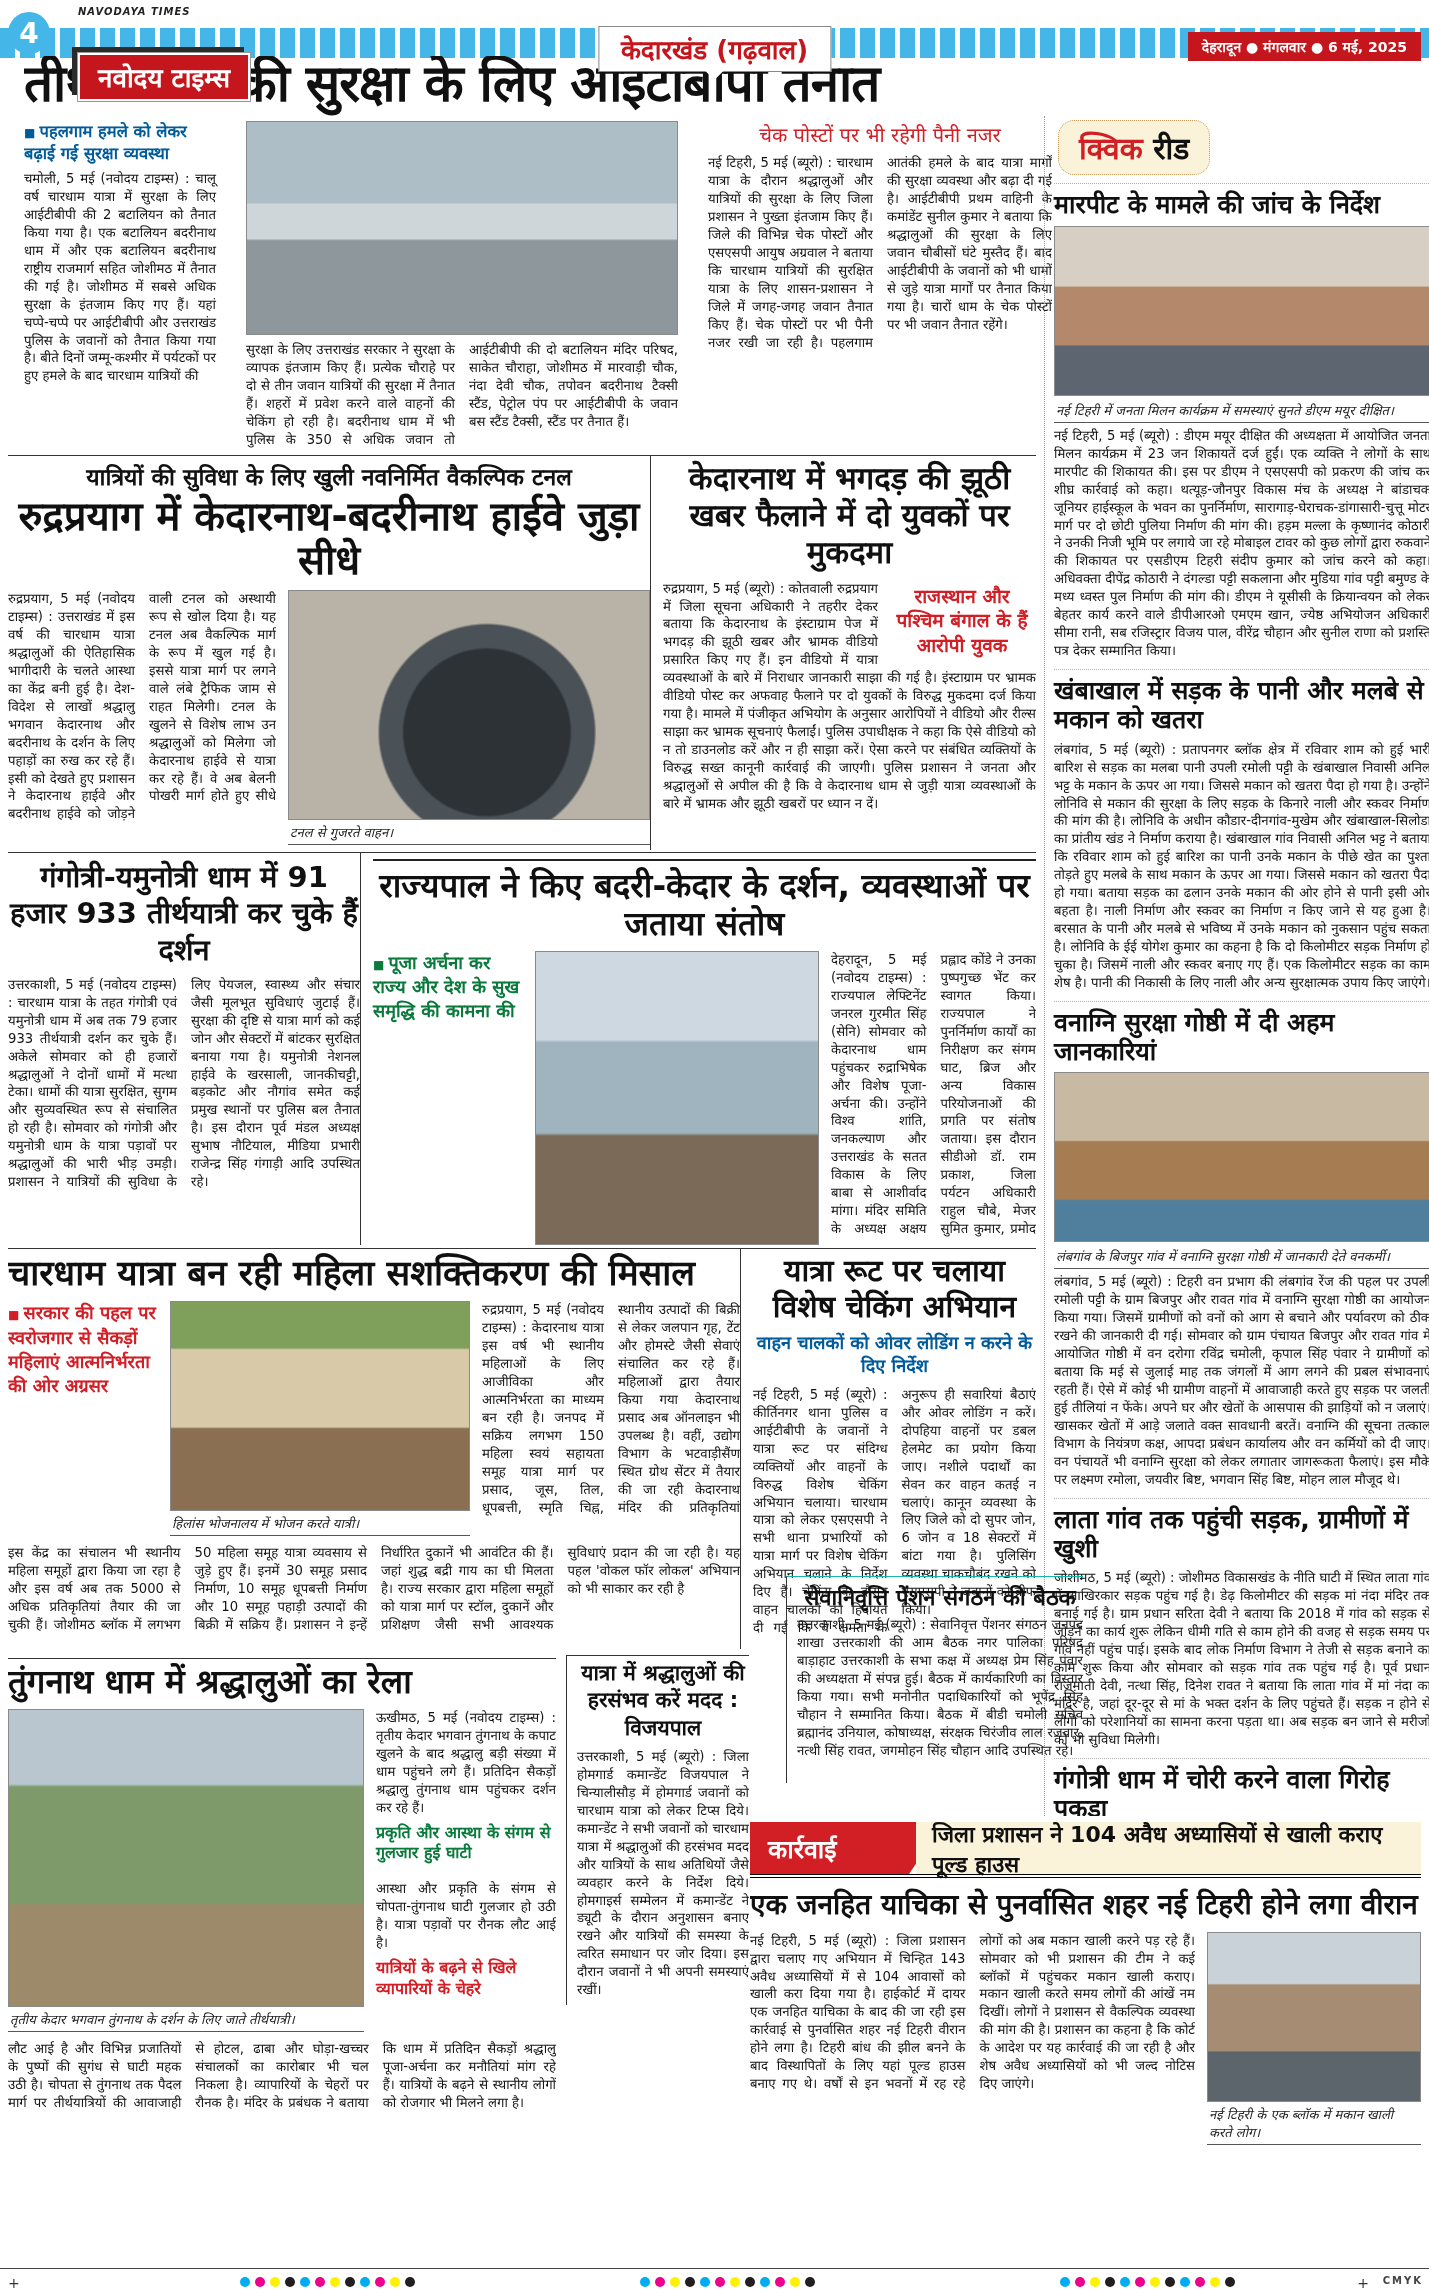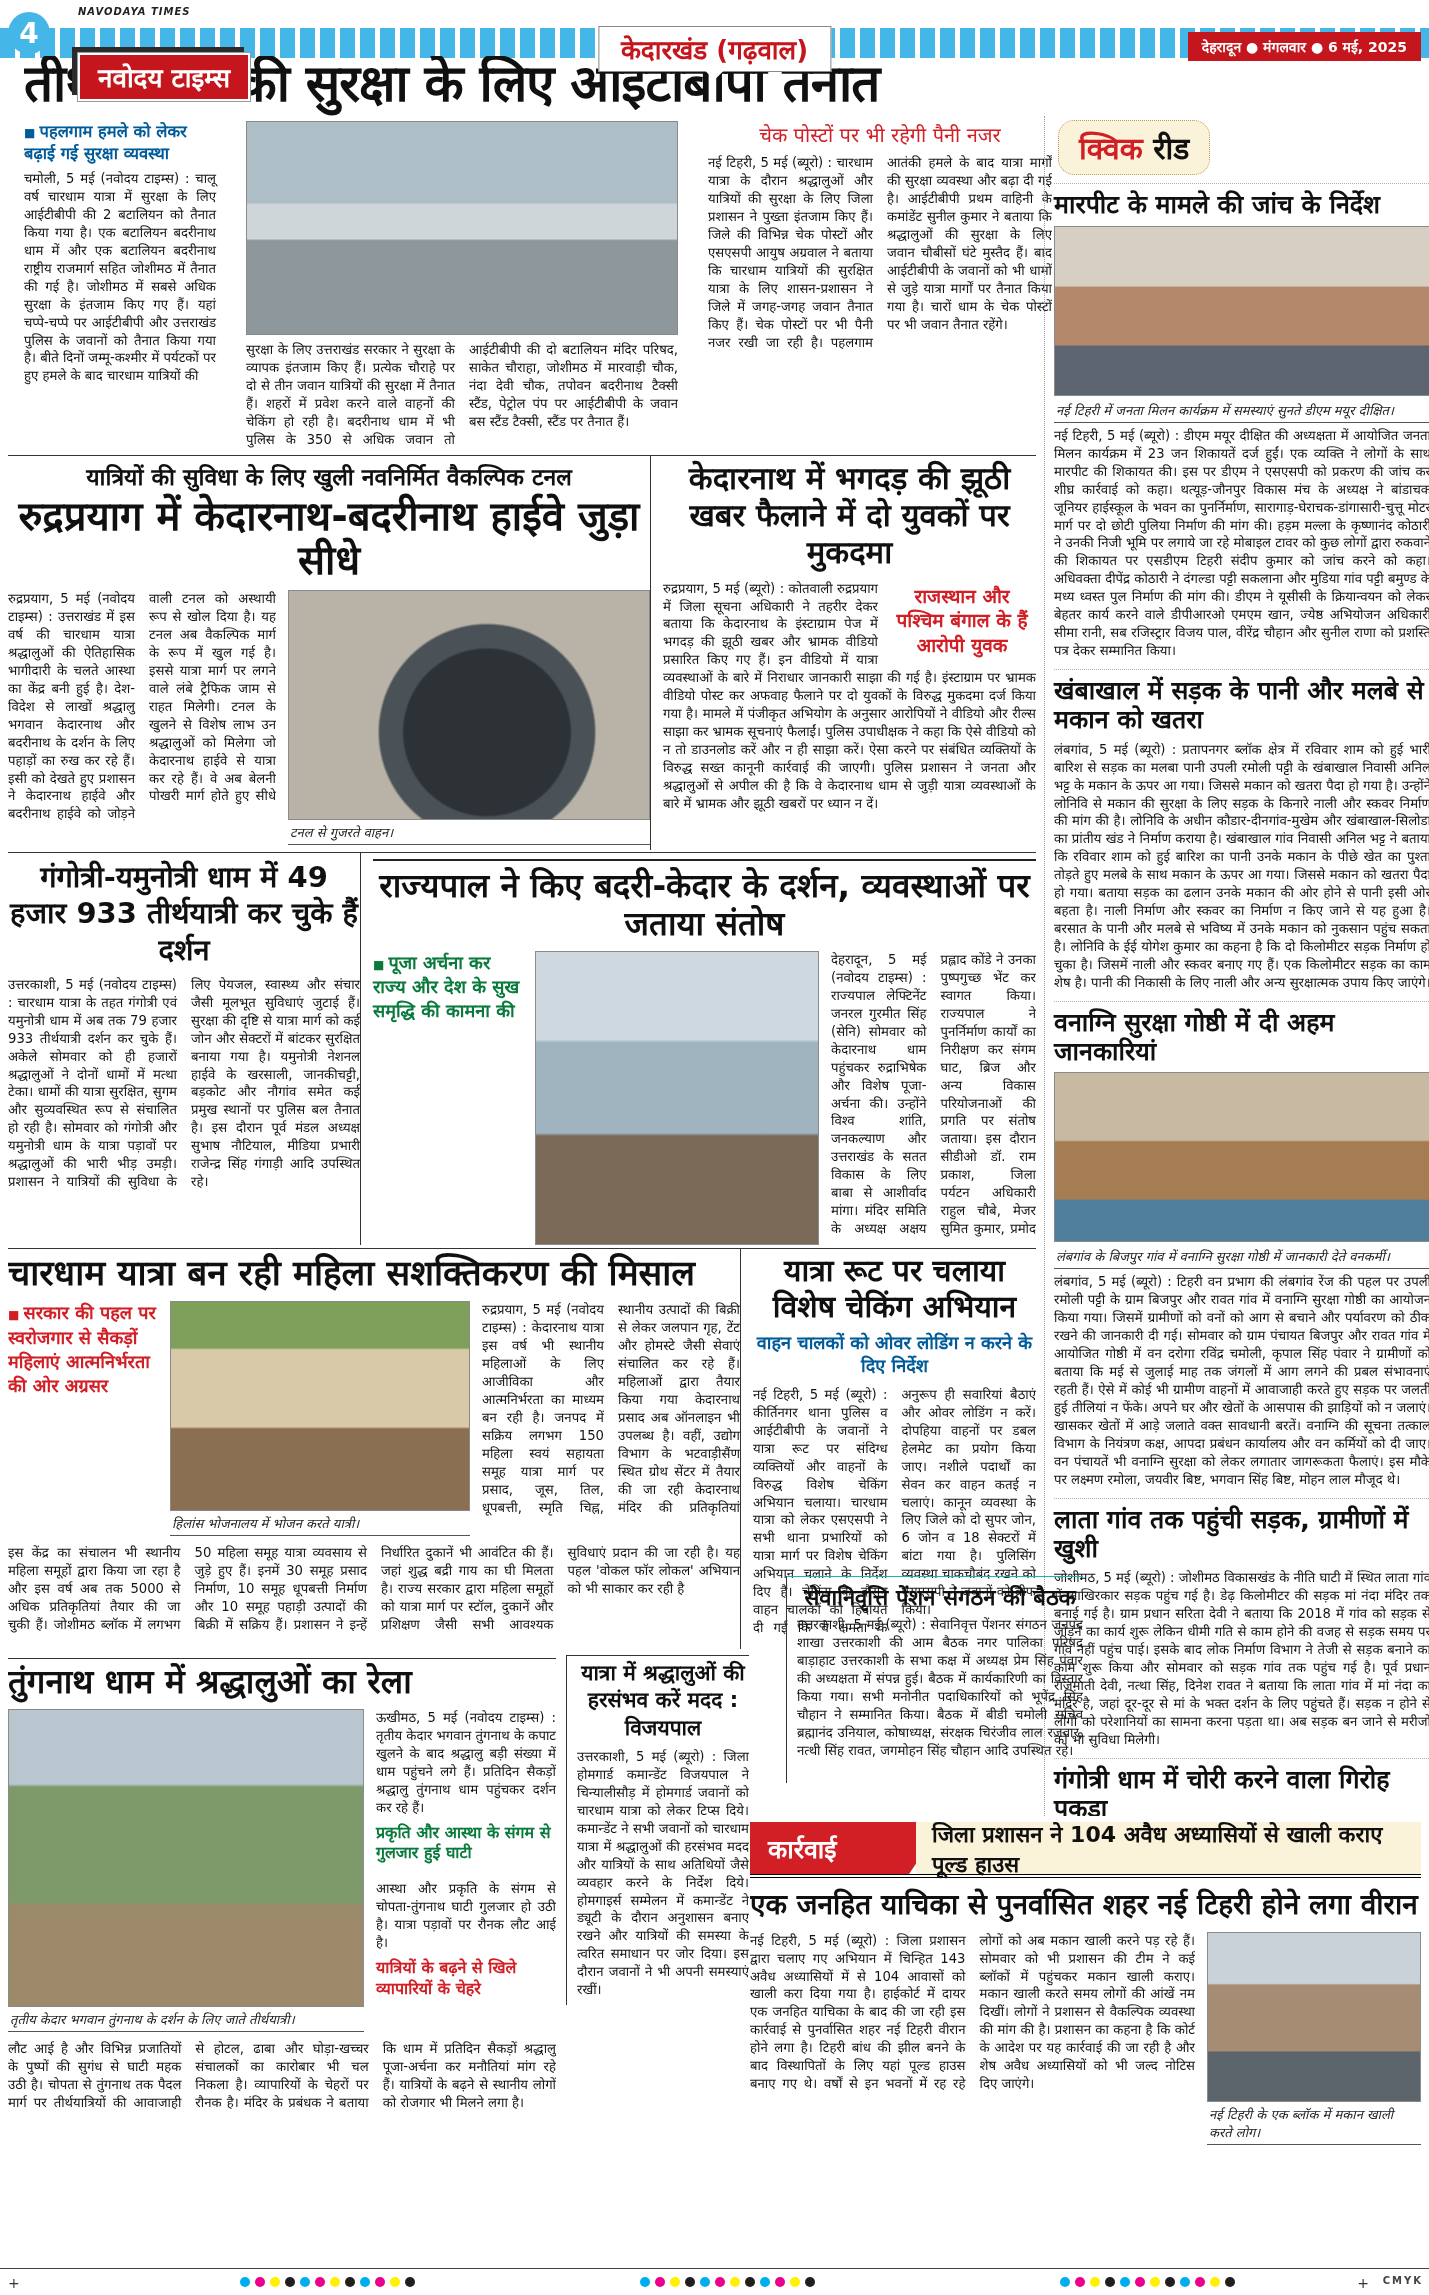--- a/index.html
+++ b/index.html
@@ -221,21 +221,21 @@
     <div class="stampede">
       <h2>केदारनाथ में भगदड़ की झूठी खबर फैलाने में दो युवकों पर मुकदमा</h2>
       <div class="body-txt" style="height:288px;overflow:hidden;">
         <span class="sidebar-red">राजस्थान और पश्चिम बंगाल के हैं आरोपी युवक</span><span>रुद्रप्रयाग, 5 मई (ब्यूरो) : कोतवाली रुद्रप्रयाग में जिला सूचना अधिकारी ने तहरीर देकर बताया कि केदारनाथ के इंस्टाग्राम पेज में भगदड़ की झूठी खबर और भ्रामक वीडियो प्रसारित किए गए हैं। इन वीडियो में यात्रा व्यवस्थाओं के बारे में निराधार जानकारी साझा की गई है। इंस्टाग्राम पर भ्रामक वीडियो पोस्ट कर अफवाह फैलाने पर दो युवकों के विरुद्ध मुकदमा दर्ज किया गया है। मामले में पंजीकृत अभियोग के अनुसार आरोपियों ने वीडियो और रील्स साझा कर भ्रामक सूचनाएं फैलाईं। पुलिस उपाधीक्षक ने कहा कि ऐसे वीडियो को न तो डाउनलोड करें और न ही साझा करें। ऐसा करने पर संबंधित व्यक्तियों के विरुद्ध सख्त कानूनी कार्रवाई की जाएगी। पुलिस प्रशासन ने जनता और श्रद्धालुओं से अपील की है कि वे केदारनाथ धाम से जुड़ी यात्रा व्यवस्थाओं के बारे में भ्रामक और झूठी खबरों पर ध्यान न दें।</span>
       </div>
     </div>
   </div>
 
   <div class="band3">
     <div class="yatris">
-      <h2>गंगोत्री-यमुनोत्री धाम में 49 हजार 933 तीर्थयात्री कर चुके हैं दर्शन</h2>
+      <h2>गंगोत्री-यमुनोत्री धाम में 91 हजार 933 तीर्थयात्री कर चुके हैं दर्शन</h2>
       <div class="body-txt cols2" style="height:292px;overflow:hidden;">उत्तरकाशी, 5 मई (नवोदय टाइम्स) : चारधाम यात्रा के तहत गंगोत्री एवं यमुनोत्री धाम में अब तक 79 हजार 933 तीर्थयात्री दर्शन कर चुके हैं। अकेले सोमवार को ही हजारों श्रद्धालुओं ने दोनों धामों में मत्था टेका। धामों की यात्रा सुरक्षित, सुगम और सुव्यवस्थित रूप से संचालित हो रही है। सोमवार को गंगोत्री और यमुनोत्री धाम के यात्रा पड़ावों पर श्रद्धालुओं की भारी भीड़ उमड़ी। प्रशासन ने यात्रियों की सुविधा के लिए पेयजल, स्वास्थ्य और संचार जैसी मूलभूत सुविधाएं जुटाई हैं। सुरक्षा की दृष्टि से यात्रा मार्ग को कई जोन और सेक्टरों में बांटकर सुरक्षित बनाया गया है। यमुनोत्री नेशनल हाईवे के खरसाली, जानकीचट्टी, बड़कोट और नौगांव समेत कई प्रमुख स्थानों पर पुलिस बल तैनात है। इस दौरान पूर्व मंडल अध्यक्ष सुभाष नौटियाल, मीडिया प्रभारी राजेन्द्र सिंह गंगाड़ी आदि उपस्थित रहे।</div>
     </div>
     <div class="governor">
       <h2>राज्यपाल ने किए बदरी-केदार के दर्शन, व्यवस्थाओं पर जताया संतोष</h2>
       <div class="g-row">
         <div class="g-sub">पूजा अर्चना कर राज्य और देश के सुख समृद्धि की कामना की</div>
         <div class="g-photo photo"></div>
         <div class="g-body body-txt cols2" style="height:296px;overflow:hidden;">देहरादून, 5 मई (नवोदय टाइम्स) : राज्यपाल लेफ्टिनेंट जनरल गुरमीत सिंह (सेनि) सोमवार को केदारनाथ धाम पहुंचकर रुद्राभिषेक और विशेष पूजा-अर्चना की। उन्होंने विश्व शांति, जनकल्याण और उत्तराखंड के सतत विकास के लिए बाबा से आशीर्वाद मांगा। मंदिर समिति के अध्यक्ष अक्षय प्रह्लाद कोंडे ने उनका पुष्पगुच्छ भेंट कर स्वागत किया। राज्यपाल ने पुनर्निर्माण कार्यों का निरीक्षण कर संगम घाट, ब्रिज और अन्य विकास परियोजनाओं की प्रगति पर संतोष जताया। इस दौरान सीडीओ डॉ. राम प्रकाश, जिला पर्यटन अधिकारी राहुल चौबे, मेजर सुमित कुमार, प्रमोद चमोली, समिति के मुख्य प्रभारी अधिकारी अनिल ध्यानी, युद्धवीर पुष्पवाण, विक्रम रावत, ललित त्रिवेदी आदि उपस्थित रहे। चमोली : राज्यपाल ने भगवान बदरी विशाल के दर्शन कर विशेष पूजा में भाग लिया। राज्यपाल ने करीब 1 घंटा धाम में बिताया। जिलाधिकारी संदीप तिवारी और पुलिस अधीक्षक सर्वेश पंवार ने राज्यपाल का स्वागत किया। राज्यपाल ने जिलाधिकारी से धाम में चल रहे मास्टर प्लान की जानकारी ली। उन्होंने झील की सफाई व्यवस्था सुदृढ़ बनाने और आस्था पथ के कार्य को मेनटेन रखने के अलावा हॉस्पिटल बिल्डिंग को अगस्त तक पूर्ण करके मुख्य चिकित्सा अधिकारी को हस्तांतरित करने के निर्देश दिए।</div>
       </div>
     </div>

